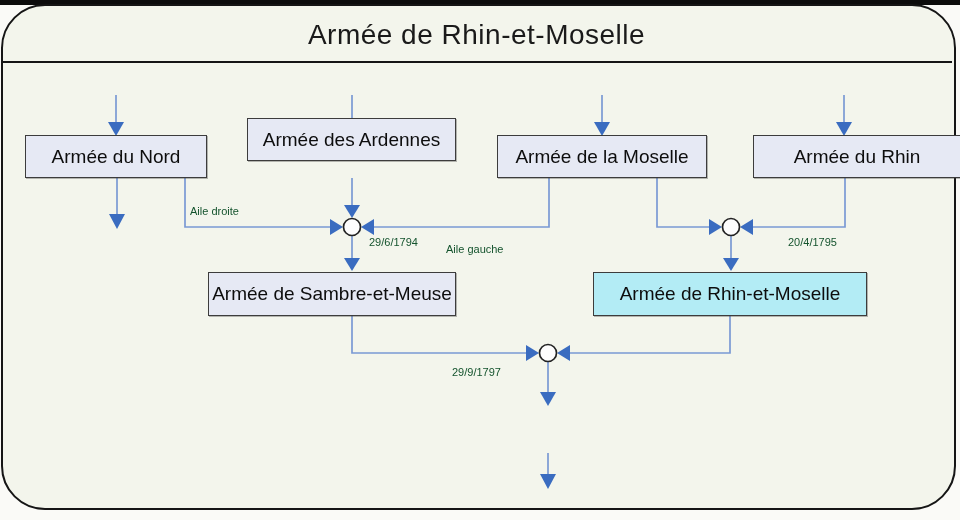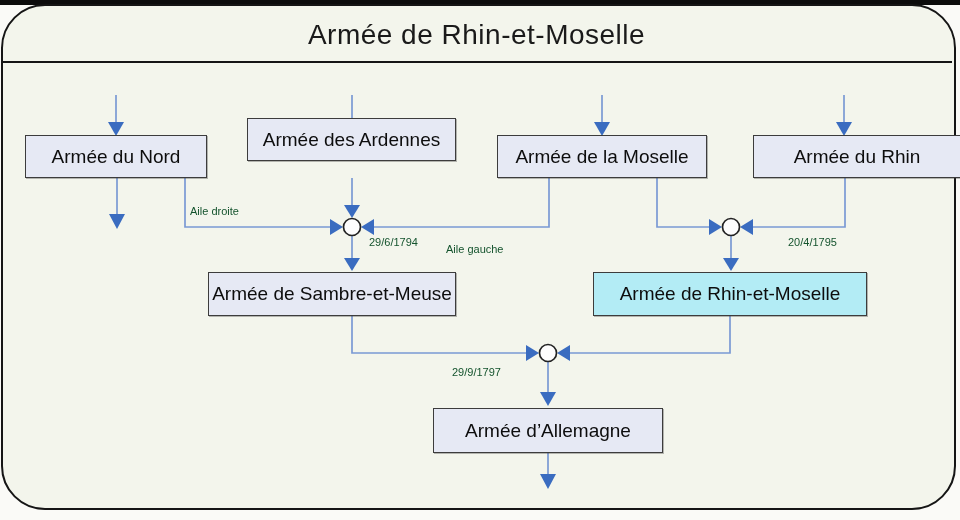--- a/index.html
+++ b/index.html
@@ -143,23 +143,20 @@
   </div>
   <div class="node n-rhin">
     <span>Armée du Rhin</span>
   </div>
   <div class="node n-sambre">
     <span>Armée de Sambre-et-Meuse</span>
   </div>
   <div class="node highlight n-rhinmoselle">
     <span>Armée de Rhin-et-Moselle</span>
   </div>
-  <div class="node n-allemagne">
-    <span>Armée d’Allemagne</span>
-  </div>
 
   <div class="small-label l-droite">Aile droite</div>
   <div class="small-label l-gauche">Aile gauche</div>
   <div class="small-label d-1794">29/6/1794</div>
   <div class="small-label d-1795">20/4/1795</div>
   <div class="small-label d-1797">29/9/1797</div>
 
 </div>
 
 </body></html>

